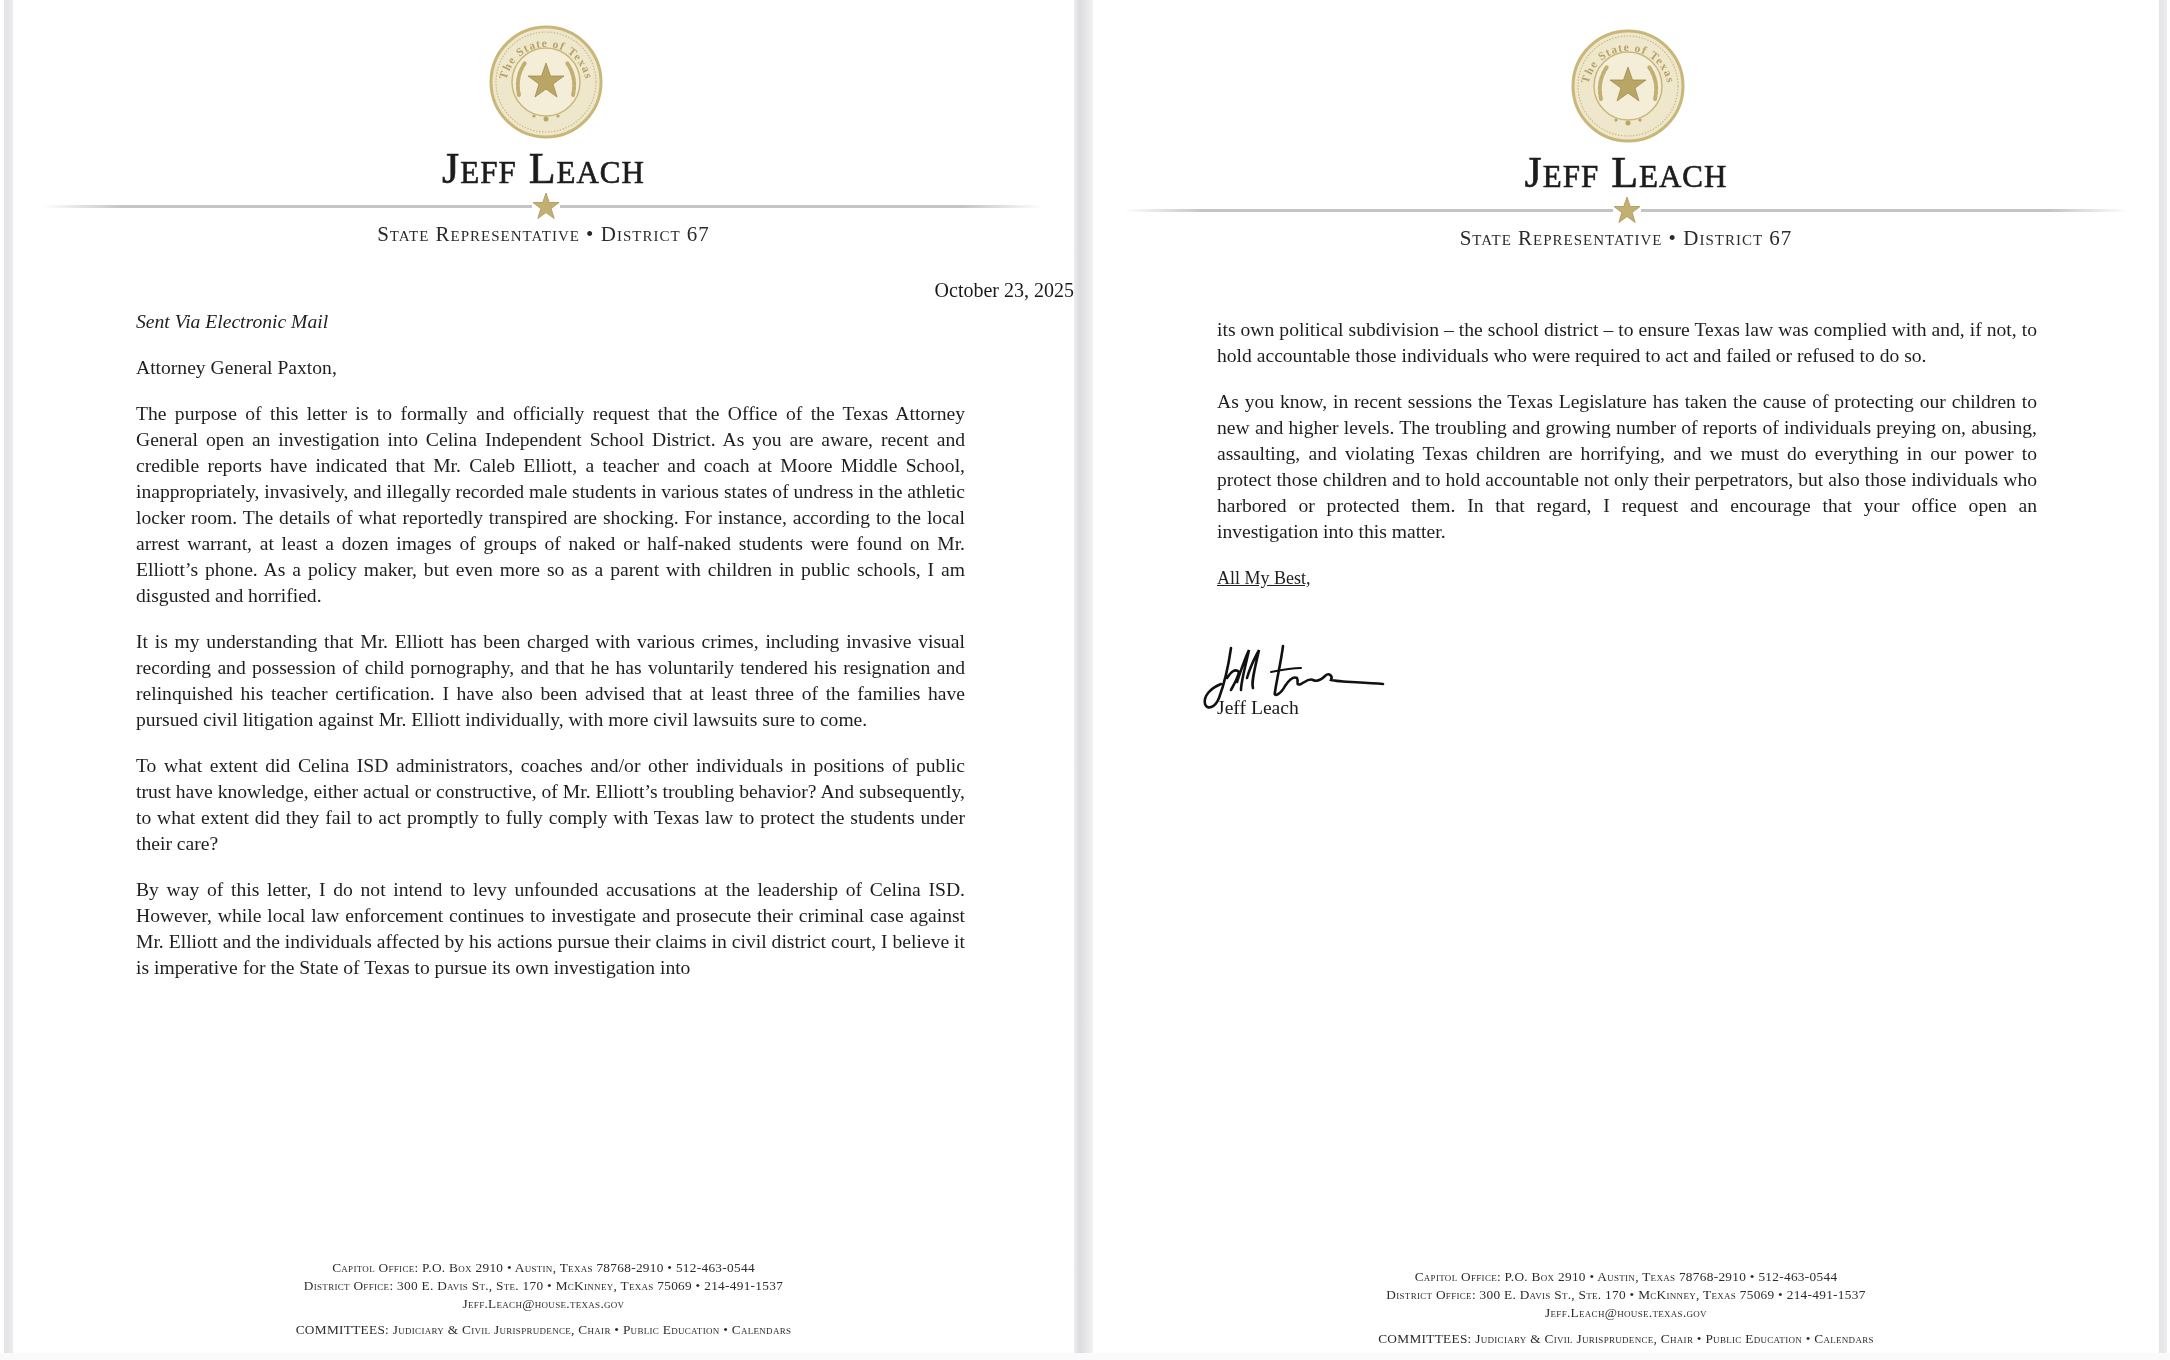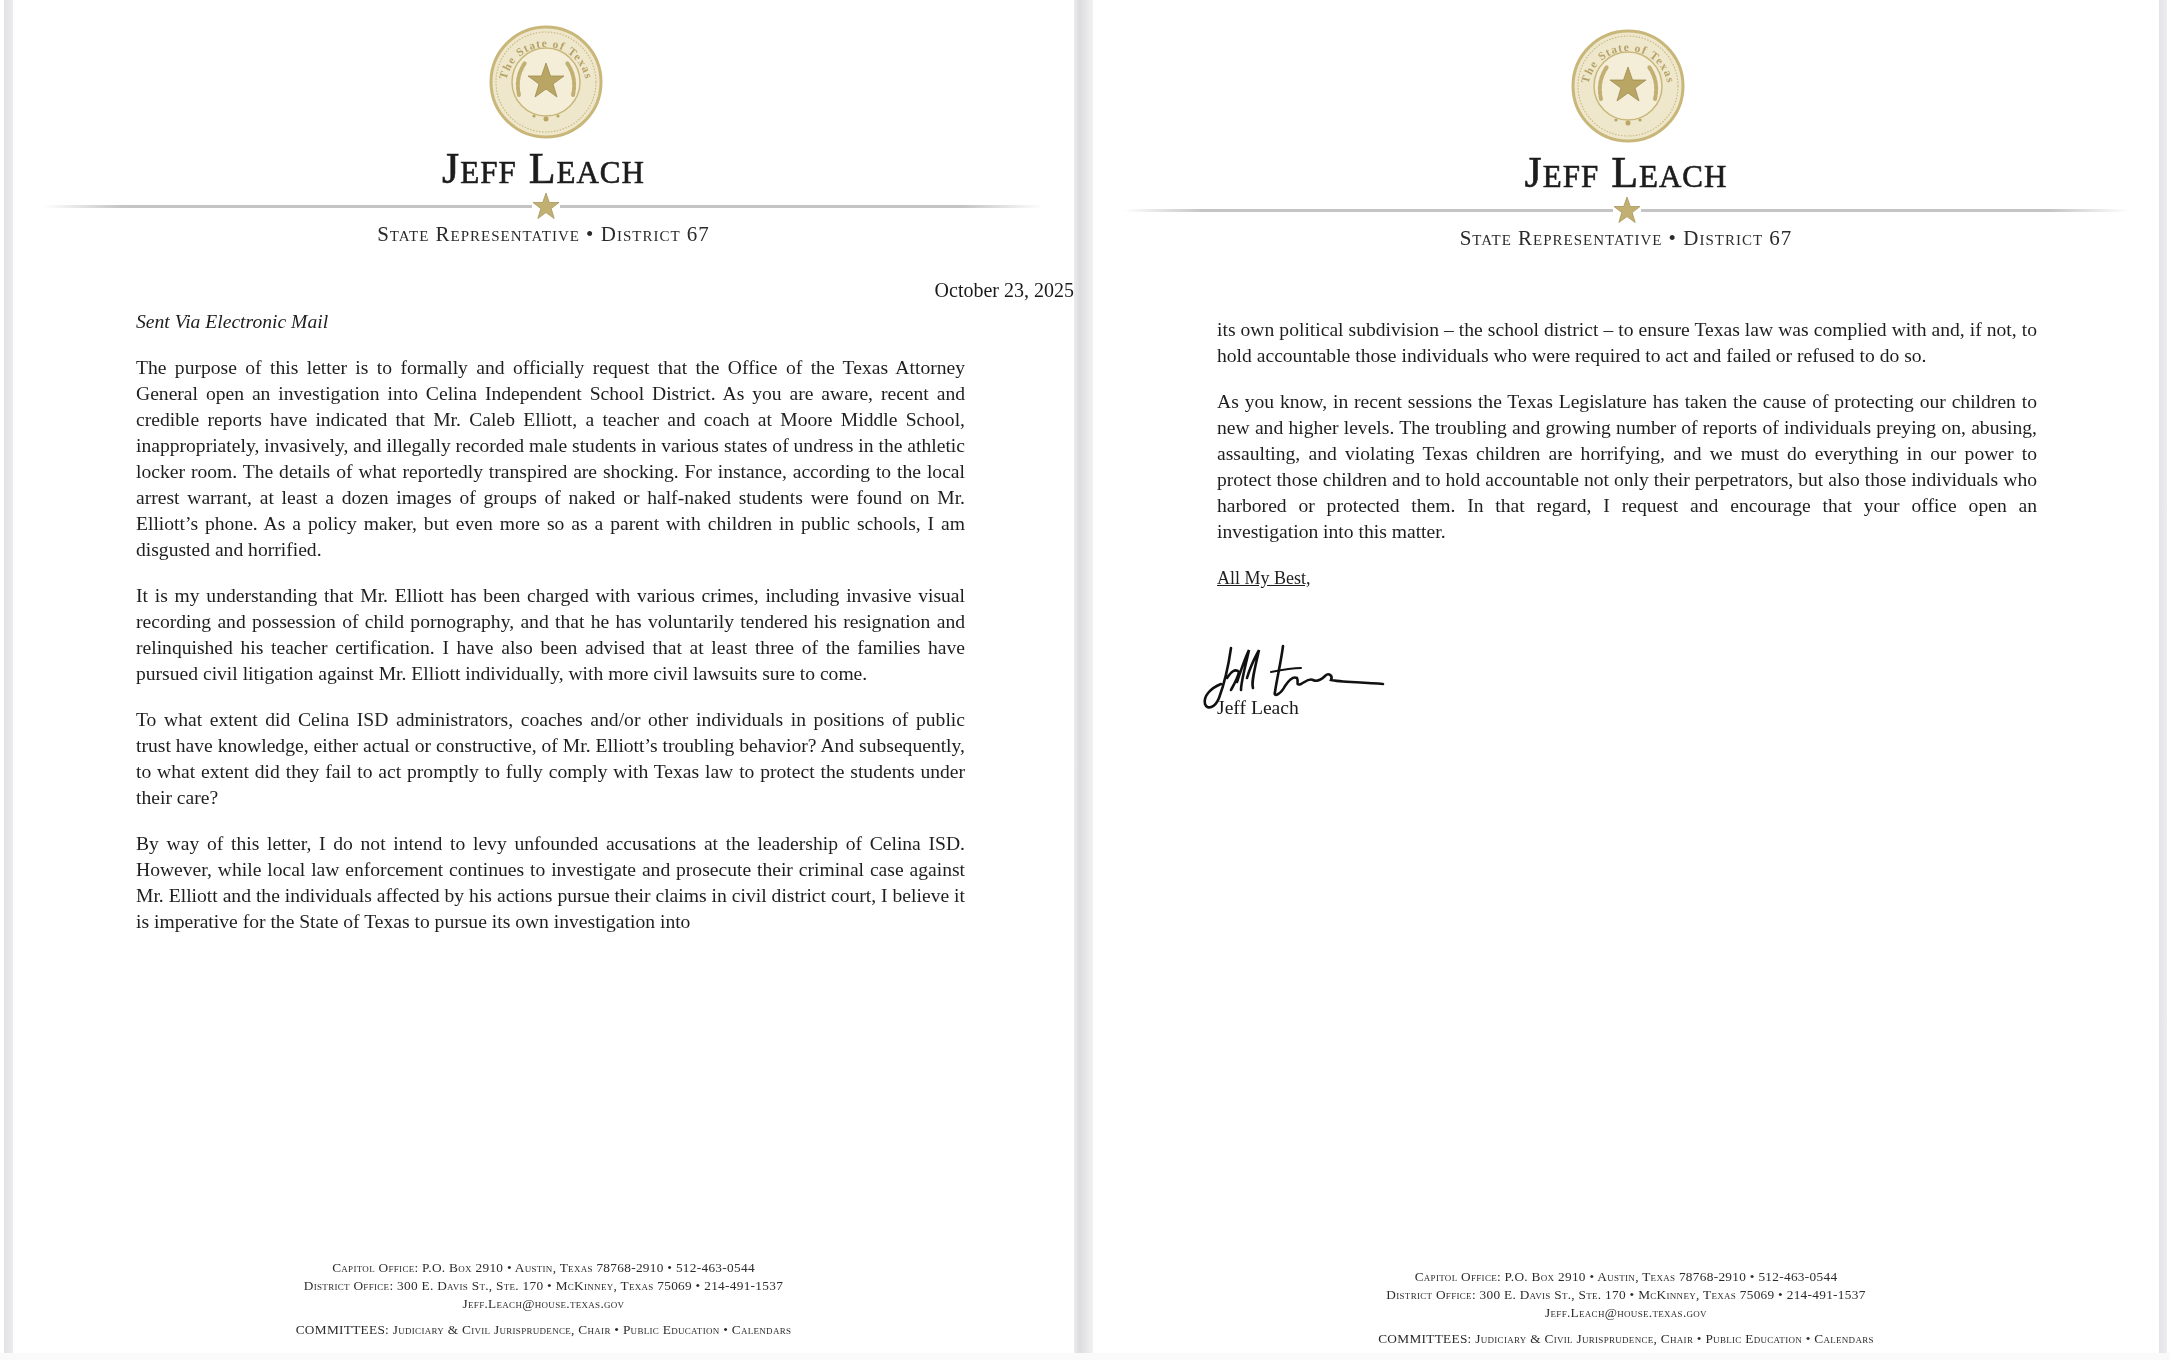--- a/index.html
+++ b/index.html
@@ -83,20 +83,21 @@
   <svg class="rule-star" style="left:519px; top:192px;" viewBox="0 0 28 28">
     <polygon points="14,1 17.3,10.5 27,10.5 19.2,16.6 22.2,26.5 14,20.6 5.8,26.5 8.8,16.6 1,10.5 10.7,10.5" fill="#c2b072" stroke="#a8955a" stroke-width="0.8"></polygon>
   </svg>
 
   <div class="letterhead-sub" style="top:222px;">State Representative • District 67</div>
 
   <div class="date" style="top:279px;">October 23, 2025</div>
 
   <div class="body-col" style="left:123px; width:829px; top:309px;">
     <p class="sent-via">Sent Via Electronic Mail</p>
+    <p>Attorney General Paxton,</p>
     <p>The purpose of this letter is to formally and officially request that the Office of the Texas Attorney General open an investigation into Celina Independent School District. As you are aware, recent and credible reports have indicated that Mr. Caleb Elliott, a teacher and coach at Moore Middle School, inappropriately, invasively, and illegally recorded male students in various states of undress in the athletic locker room. The details of what reportedly transpired are shocking. For instance, according to the local arrest warrant, at least a dozen images of groups of naked or half-naked students were found on Mr. Elliott’s phone. As a policy maker, but even more so as a parent with children in public schools, I am disgusted and horrified.</p>
     <p>It is my understanding that Mr. Elliott has been charged with various crimes, including invasive visual recording and possession of child pornography, and that he has voluntarily tendered his resignation and relinquished his teacher certification. I have also been advised that at least three of the families have pursued civil litigation against Mr. Elliott individually, with more civil lawsuits sure to come.</p>
     <p>To what extent did Celina ISD administrators, coaches and/or other individuals in positions of public trust have knowledge, either actual or constructive, of Mr. Elliott’s troubling behavior? And subsequently, to what extent did they fail to act promptly to fully comply with Texas law to protect the students under their care?</p>
     <p style="text-align-last:left;">By way of this letter, I do not intend to levy unfounded accusations at the leadership of Celina ISD. However, while local law enforcement continues to investigate and prosecute their criminal case against Mr. Elliott and the individuals affected by his actions pursue their claims in civil district court, I believe it is imperative for the State of Texas to pursue its own investigation into</p>
   </div>
 
   <div class="footer" style="top:1259px;">
     <div>Capitol Office: P.O. Box 2910 • Austin, Texas 78768-2910 • 512-463-0544</div>
     <div>District Office: 300 E. Davis St., Ste. 170 • McKinney, Texas 75069 • 214-491-1537</div>
     <div>Jeff.Leach@house.texas.gov</div>

